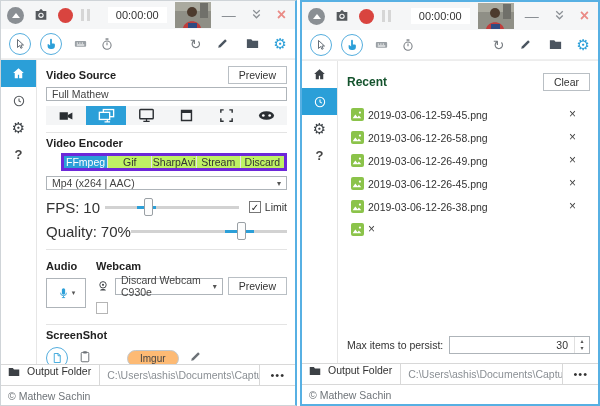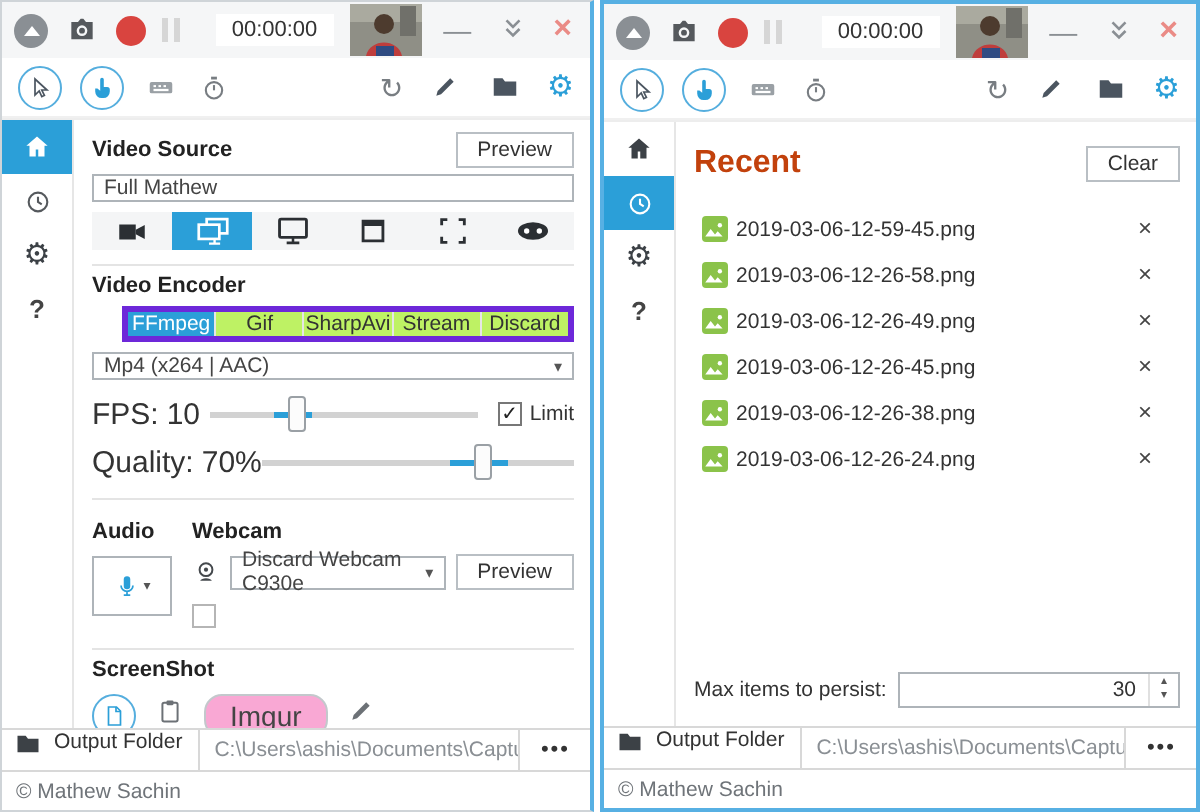--- a/index.html
+++ b/index.html
@@ -66,33 +66,33 @@
   .aw-grid { display:flex; gap:10px; margin-top:2px; }
   .aw-left { width:40px; flex:0 0 40px; }
   .mic-btn { margin-top:4px; width:40px; height:30px; border:1px solid #aeb4b9; background:#fff; display:flex; align-items:center; justify-content:center; gap:2px; }
   .aw-right { flex:1; min-width:0; }
   .wc-row { display:flex; align-items:center; gap:5px; margin-top:3px; }
   .wc-row .combo { margin-top:0; flex:1; }
   .wc-chk { margin-top:7px; }
 
   .shot-row { display:flex; align-items:center; gap:10px; margin-top:6px; height:24px; }
   .shot-circle { width:22px; height:22px; border-radius:50%; border:1px solid #55aede; display:flex; align-items:center; justify-content:center; }
-  .pill { border:1px solid #c3c8cc; border-radius:9px; font-size:14px; color:#444; padding:2px 12px; background:#f9a8d4; }
+  .pill { border:1px solid #c3c8cc; border-radius:9px; font-size:10px; color:#444; padding:2px 12px; background:#fdba74;margin-left:25px; }
 
   
   .outbar { flex:0 0 22px; border-top:1px solid #d8d8d8; border-bottom:1px solid #d8d8d8; display:flex; align-items:flex-start; background:#fff; }
   .outbar .fold { padding:0 6px; display:flex; align-items:center; }
   .outbar .olab { font-size:10.5px; color:#333; padding-right:8px; white-space:nowrap; }
   .outbar .path { flex:1; border-left:1px solid #d8d8d8; align-self:stretch; display:flex; align-items:center; padding:0 7px; font-size:10.5px; color:#8a8f94; white-space:nowrap; overflow:hidden; }
   .outbar .more { border-left:1px solid #d8d8d8; align-self:stretch; display:flex; align-items:center; padding:0 10px; font-size:11px; color:#333; letter-spacing:1px; }
   .statusbar { flex:0 0 19px; display:flex; align-items:center; padding:0 7px; font-size:10.5px; color:#6f7479; }
 
   
   .rec-head { display:flex; align-items:center; justify-content:space-between; margin-top:6px; }
-  .rec-title { font-size:16px; font-weight:bold; color:#c2410c; }
+  .rec-title { font-size:12px; font-weight:bold; color:#14532d; }
   .rec-list { margin-top:7px; }
   .rec-row { height:23px; display:flex; align-items:flex-end; gap:4px; padding-left:4px; }
   .file-ico { width:13px; height:13px; border-radius:2px; background:#8bc34a; flex:0 0 13px; position:relative; overflow:hidden; }
   .file-ico svg { position:absolute; inset:0; }
   .rec-name { flex:1; font-size:10.5px; color:#333; }
   .rec-x { font-size:12px; color:#444; padding:0 14px 0 0; }
   .max-row { margin-top:auto; display:flex; align-items:center; gap:6px; margin-bottom:9px; }
   .max-lab { font-size:10.5px; color:#333; white-space:nowrap; }
   .spin { flex:1; height:18px; border:1px solid #aeb4b9; background:#fff; display:flex; align-items:stretch; }
   .spin .v { flex:1; display:flex; align-items:center; justify-content:flex-end; font-size:10.5px; color:#333; padding-right:6px; }
@@ -526,21 +526,20 @@
             <span class="rec-name">2019-03-06-12-26-38.png</span>
             <span class="rec-x">×</span>
           </div>
           <div class="rec-row">
             <span class="file-ico">
                 <svg viewBox="0 0 24 24" width="13" height="13">
                   <path d="M3 19l5-7 4 5 2.5-3 4.5 5z" fill="#fff"></path>
                   <circle cx="16.5" cy="8.5" r="2" fill="#fff"></circle>
                 </svg>
               </span>
-            <span class="rec-name">2019-03-06-12-26-24.png</span>
             <span class="rec-x">×</span>
           </div>
         </div>
 
         <div class="max-row">
           <span class="max-lab">Max items to persist:</span>
           <div class="spin">
             <span class="v">30</span>
             <span class="arrows">
               <span>▴</span>

